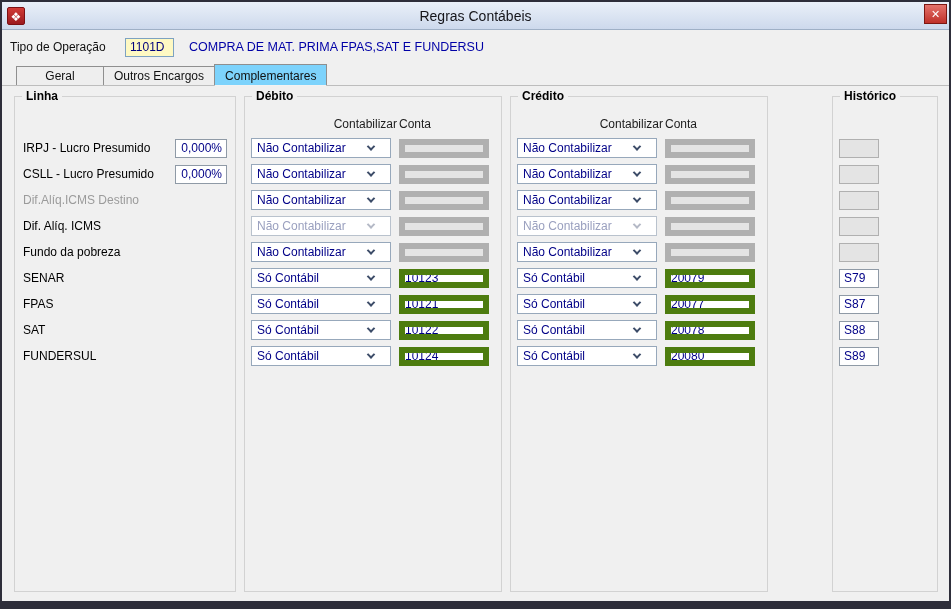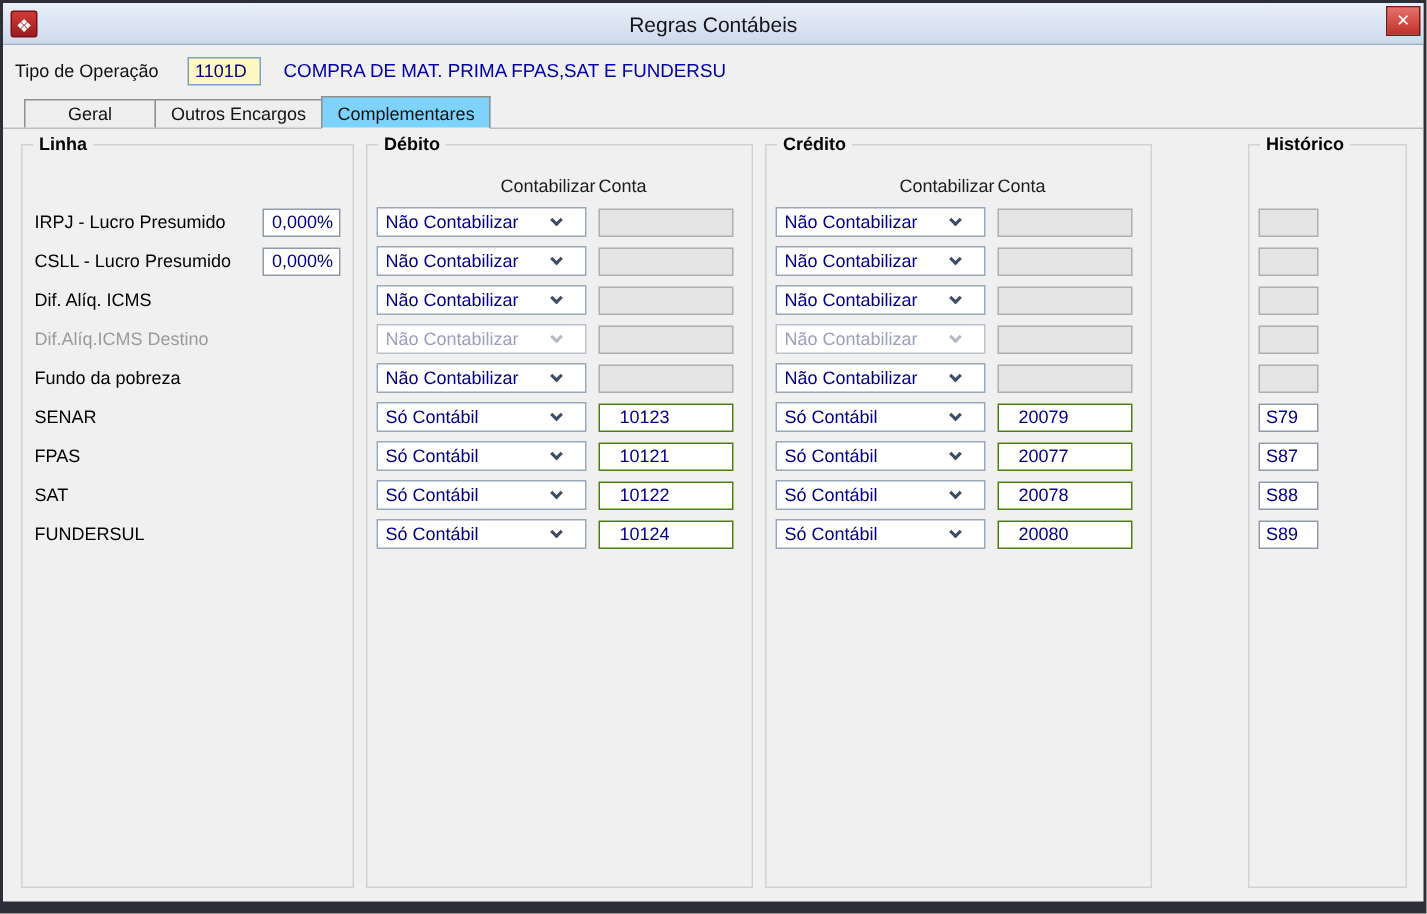--- a/index.html
+++ b/index.html
@@ -97,22 +97,22 @@
   .combo .ctext { overflow:hidden; white-space:nowrap; }
   .chev {
     width:6px; height:6px; flex:none;
     border-right:2px solid #3c4c68; border-bottom:2px solid #3c4c68;
     transform:rotate(45deg) translate(-1px,-1px);
   }
   .combo.combodis { color:#9aa0bf; border-color:#b9c2cd; }
   .chev.chevdis { border-color:#b4b9c6; }
 
   .conta {
-    width:90px; height:19px; margin-left:8px; border:1px solid #4d7c0f;
-    background:#fff; font-family:inherit; font-size:12px; color:#000087; padding:0 13px;
+    width:90px; height:19px; margin-left:8px; border:6px solid #4d7c0f;
+    background:#fff; font-family:inherit; font-size:12px; color:#000087; padding:0 0;
   }
   .hist {
     width:40px; height:19px; border:1px solid #8f9aa6; background:#fff;
     font-family:inherit; font-size:12px; color:#000087; padding:0 4px;
   }
   input.dis { background:#e4e4e4; border-color:#b0b0b0; color:#777; }
 </style>
 </head>
 <body>
 
@@ -145,24 +145,24 @@
         <div id="rows-linha">
             <div class="lrow">
               <span class="llbl">IRPJ - Lucro Presumido</span>
               <input class="pct" value="0,000%" style="">
             </div>
             <div class="lrow">
               <span class="llbl">CSLL - Lucro Presumido</span>
               <input class="pct" value="0,000%" style="">
             </div>
             <div class="lrow">
+              <span class="llbl dislbl">Dif.Alíq.ICMS Destino</span>
+            </div>
+            <div class="lrow">
               <span class="llbl">Dif. Alíq. ICMS</span>
-            </div>
-            <div class="lrow">
-              <span class="llbl dislbl">Dif.Alíq.ICMS Destino</span>
             </div>
             <div class="lrow">
               <span class="llbl">Fundo da pobreza</span>
             </div>
             <div class="lrow">
               <span class="llbl">SENAR</span>
             </div>
             <div class="lrow">
               <span class="llbl">FPAS</span>
             </div>

